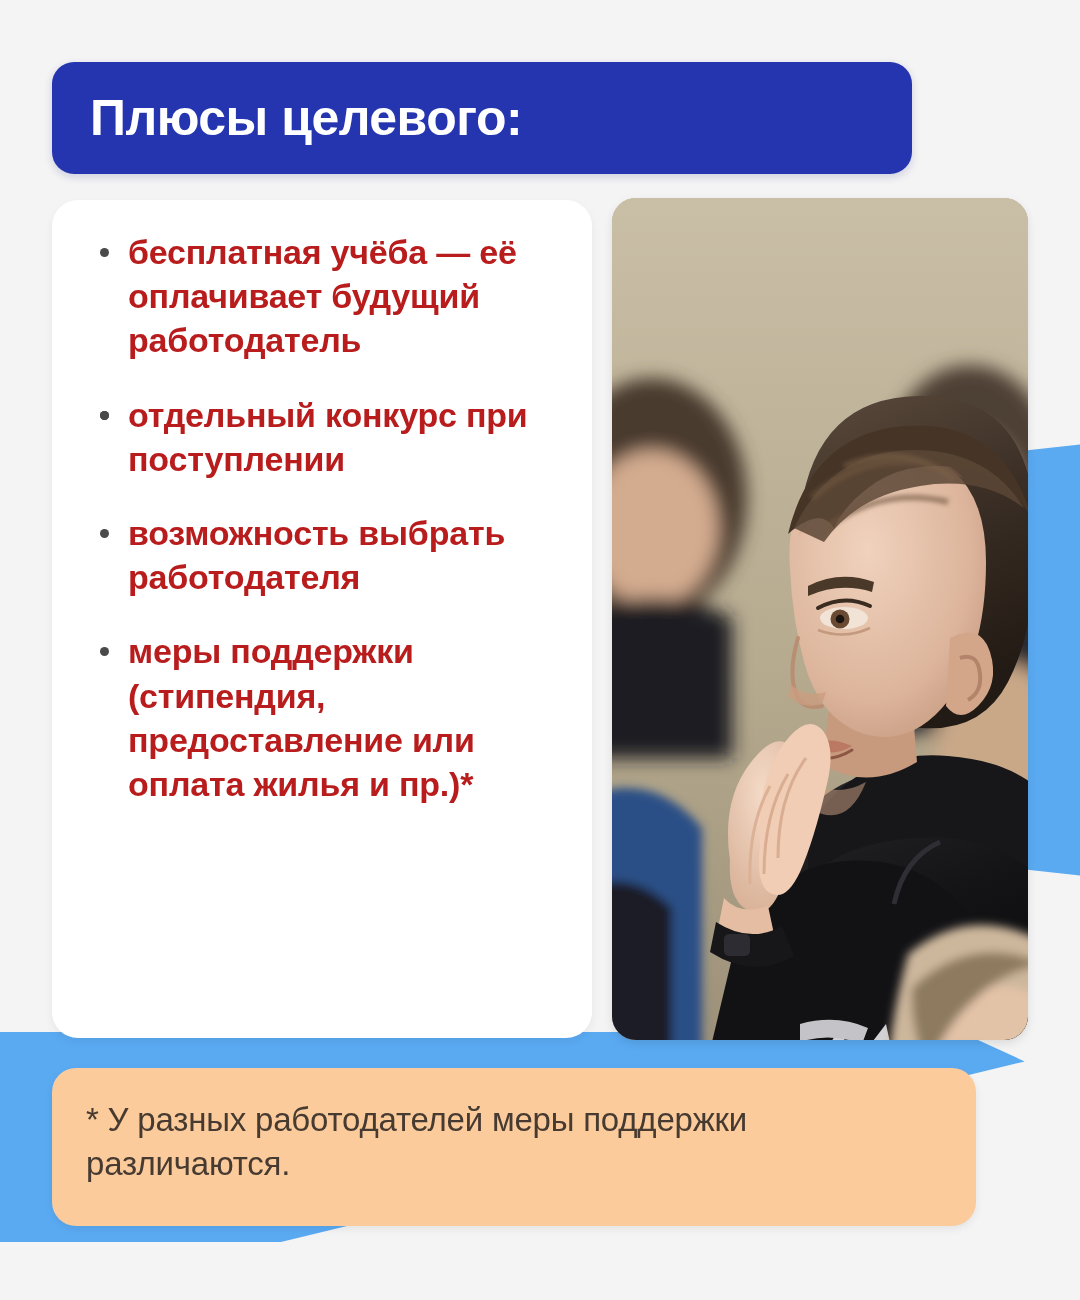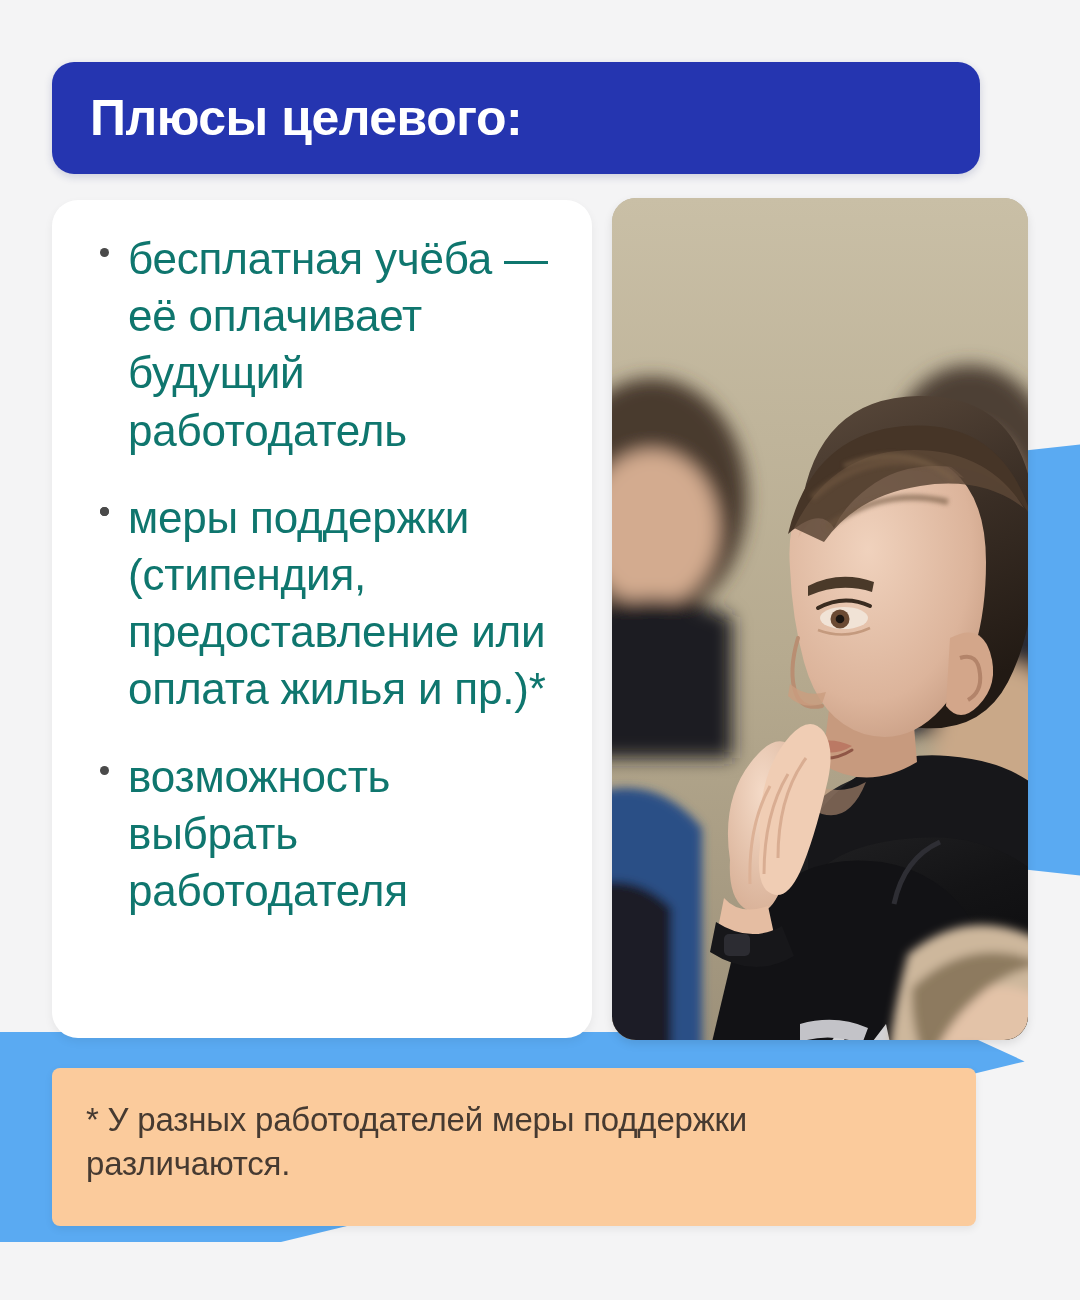--- a/index.html
+++ b/index.html
@@ -37,21 +37,21 @@
     background: #5aaaf2;
     clip-path: polygon(0% 0%, 93.5% 0%, 99.5% 14%, 30% 100%, 0% 100%);
     border-bottom-right-radius: 0px;
   }
 
   
   #header-bar {
     position: absolute;
     left: 52px;
     top: 62px;
-    width: 928px;
+    width: 860px;
     height: 112px;
     background: #2535b0;
     border-radius: 22px;
     display: flex;
     align-items: center;
     box-shadow: 0 3px 8px rgba(30,40,110,0.18);
   }
   #header-title {
     color: #ffffff;
     font-size: 50px;
@@ -86,24 +86,24 @@
   }
   ul#bullet-list {
     list-style: none;
     margin: 0;
     padding: 0;
   }
   ul#bullet-list li {
     position: relative;
     padding-left: 50px;
     margin-bottom: 30px;
-    color: #0f766e;
-    font-size: 44px;
+    color: #b91c1c;
+    font-size: 34px;
     line-height: 1.30;
-    font-weight: 400;
+    font-weight: 700;
     letter-spacing: -0.2px;
   }
   ul#bullet-list li:last-child { margin-bottom: 0; }
   ul#bullet-list li .dot {
     position: absolute;
     left: 22px;
     top: 18px;
     width: 9px;
     height: 9px;
     border-radius: 50%;
@@ -125,21 +125,21 @@
   #photo svg { display:block; width:100%; height:100%; }
 
   
   #footnote-card {
     position: absolute;
     left: 52px;
     top: 1068px;
     width: 924px;
     height: 158px;
     background: #fbcb9c;
-    border-radius: 8px;
+    border-radius: 24px;
     box-sizing: border-box;
     padding: 30px 34px;
     box-shadow: 0 3px 8px rgba(0,0,0,0.07);
   }
   #footnote-text {
     color: #463a31;
     font-size: 33px;
     line-height: 1.34;
     font-weight: 400;
     letter-spacing: -0.2px;
@@ -162,25 +162,29 @@
     <ul id="bullet-list">
       <li>
         <span class="dot"></span>
         <span>бесплатная учёба — её оплачивает будущий работодатель</span>
       </li>
       <li>
         <span class="dot"></span>
       </li>
       <li>
         <span class="dot"></span>
+        <span>отдельный конкурс при поступлении</span>
+      </li>
+      <li>
+        <span class="dot"></span>
+        <span>возможность выбрать работодателя</span>
+      </li>
+      <li>
+        <span class="dot"></span>
         <span>меры поддержки (стипендия, предоставление или оплата жилья и пр.)*</span>
-      </li>
-      <li>
-        <span class="dot"></span>
-        <span>возможность выбрать работодателя</span>
       </li>
     </ul>
   </div>
 
   <div id="photo">
     <svg viewBox="0 0 416 842" xmlns="http://www.w3.org/2000/svg" preserveAspectRatio="xMidYMid slice">
       <defs>
         <linearGradient id="wallg" x1="0" y1="0" x2="0" y2="1">
           <stop offset="0%" stop-color="#c9bfa6"></stop>
           <stop offset="55%" stop-color="#b6aa8f"></stop>

